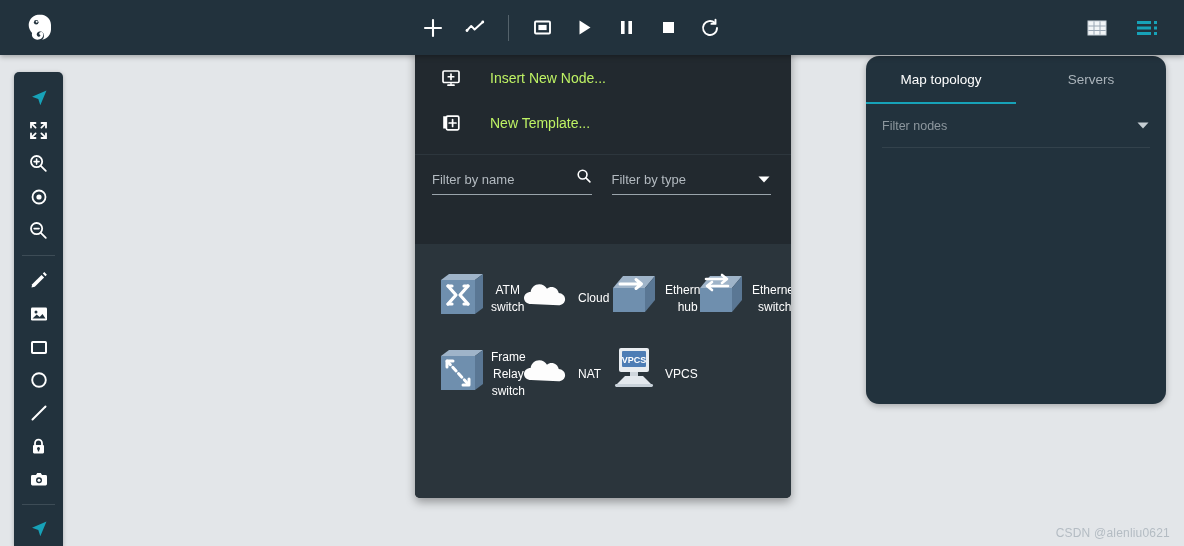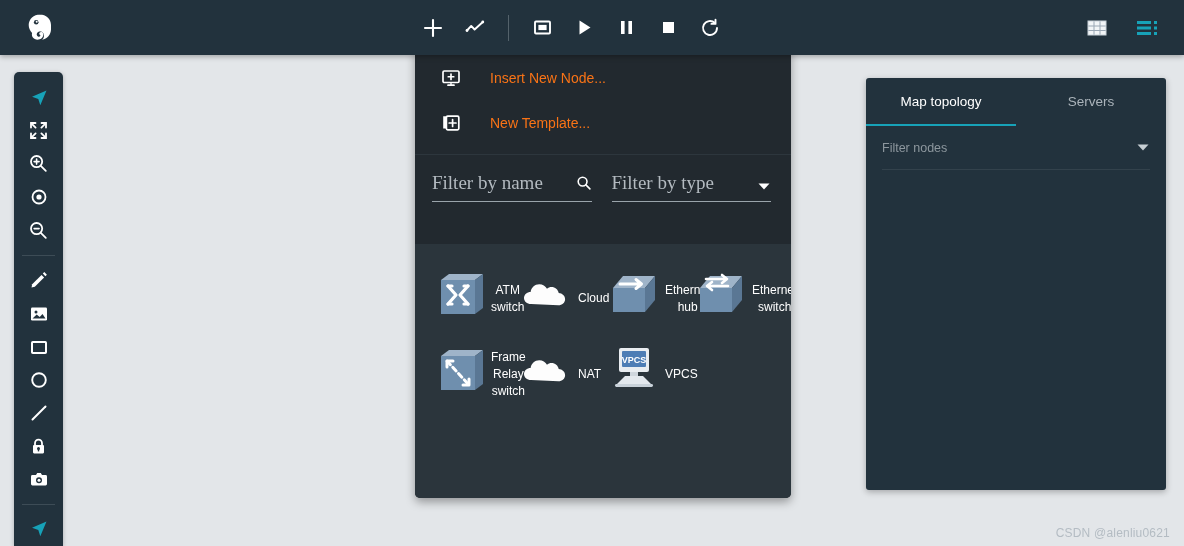--- a/index.html
+++ b/index.html
@@ -66,36 +66,36 @@
     width: 376px; height: 450px;
     background: #22292f;
     border-radius: 0 0 5px 5px;
     box-shadow: 0 4px 10px rgba(0,0,0,.35);
     z-index: 30;
     overflow: hidden;
   }
   .menu-item {
     display: flex; align-items: center;
     height: 45px; padding-left: 25px; gap: 28px;
-    color: #f97316; font-size: 14px; cursor: pointer;
+    color: #bef264; font-size: 14px; cursor: pointer;
   }
   .menu-item:first-child { margin-top: 7px; }
   .menu-icon { width: 22px; display: flex; align-items: center; justify-content: center; color: #fff; }
   .menu-sep { height: 1px; background: #2d363d; margin-top: 9px; }
 
   .filters {
     display: flex; padding: 14px 20px 0 17px; gap: 20px;
   }
   .field { position: relative; }
   .field input {
     width: 100%;
     background: transparent; border: none;
     border-bottom: 1px solid #9aa4ab;
-    color: #ffffff; font-size: 19px;
-    font-family: Liberation Serif, serif;
+    color: #ffffff; font-size: 13px;
+    font-family: Liberation Sans, sans-serif;
     padding: 3px 22px 7px 0;
     outline: none;
   }
   .field input::placeholder { color: #b3bac0; }
   .field .fi {
     position: absolute; right: 0; bottom: 7px;
     color: #ffffff; pointer-events: none;
   }
   .f-name { width: 160px; }
   .f-type { width: 160px; }
@@ -113,24 +113,24 @@
     cursor: pointer;
   }
   .device-img { height: 62px; display: flex; align-items: flex-end; justify-content: center; }
   .device-label {
     margin-top: 11px; color: #ffffff; font-size: 12px;
     text-align: center; line-height: 17px;
   }
 
   
   .rpanel {
-    position: absolute; left: 866px; top: 78px;
-    width: 300px; height: 412px;
+    position: absolute; left: 866px; top: 56px;
+    width: 300px; height: 348px;
     background: #22323d;
-    border-radius: 3px;
+    border-radius: 13px;
     box-shadow: 0 2px 6px rgba(0,0,0,.28);
     z-index: 20;
     overflow: hidden;
   }
   .rtabs { display: flex; height: 48px; }
   .rtab {
     flex: 1; display: flex; align-items: center; justify-content: center;
     color: #aab3ba; font-size: 13.5px; cursor: pointer;
     border-bottom: 2px solid transparent;
   }

